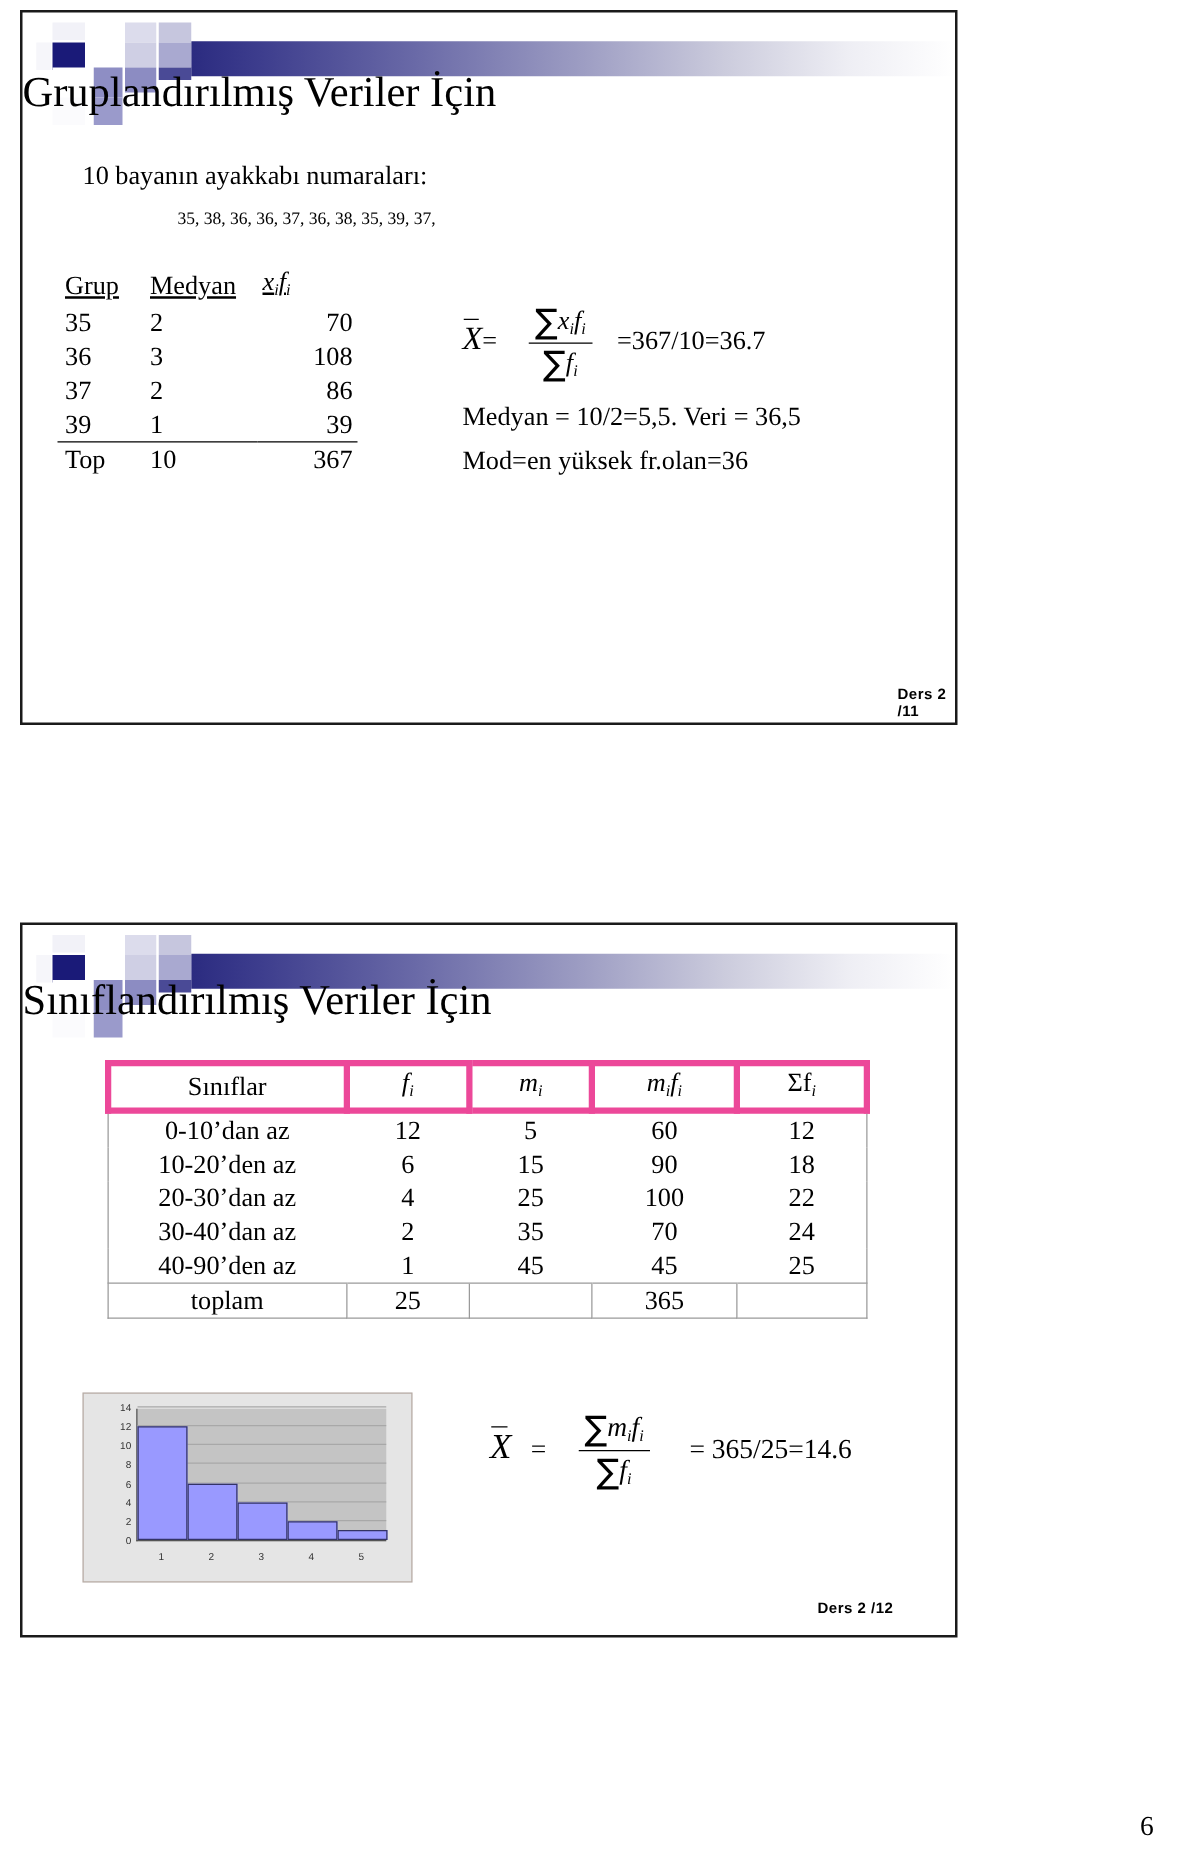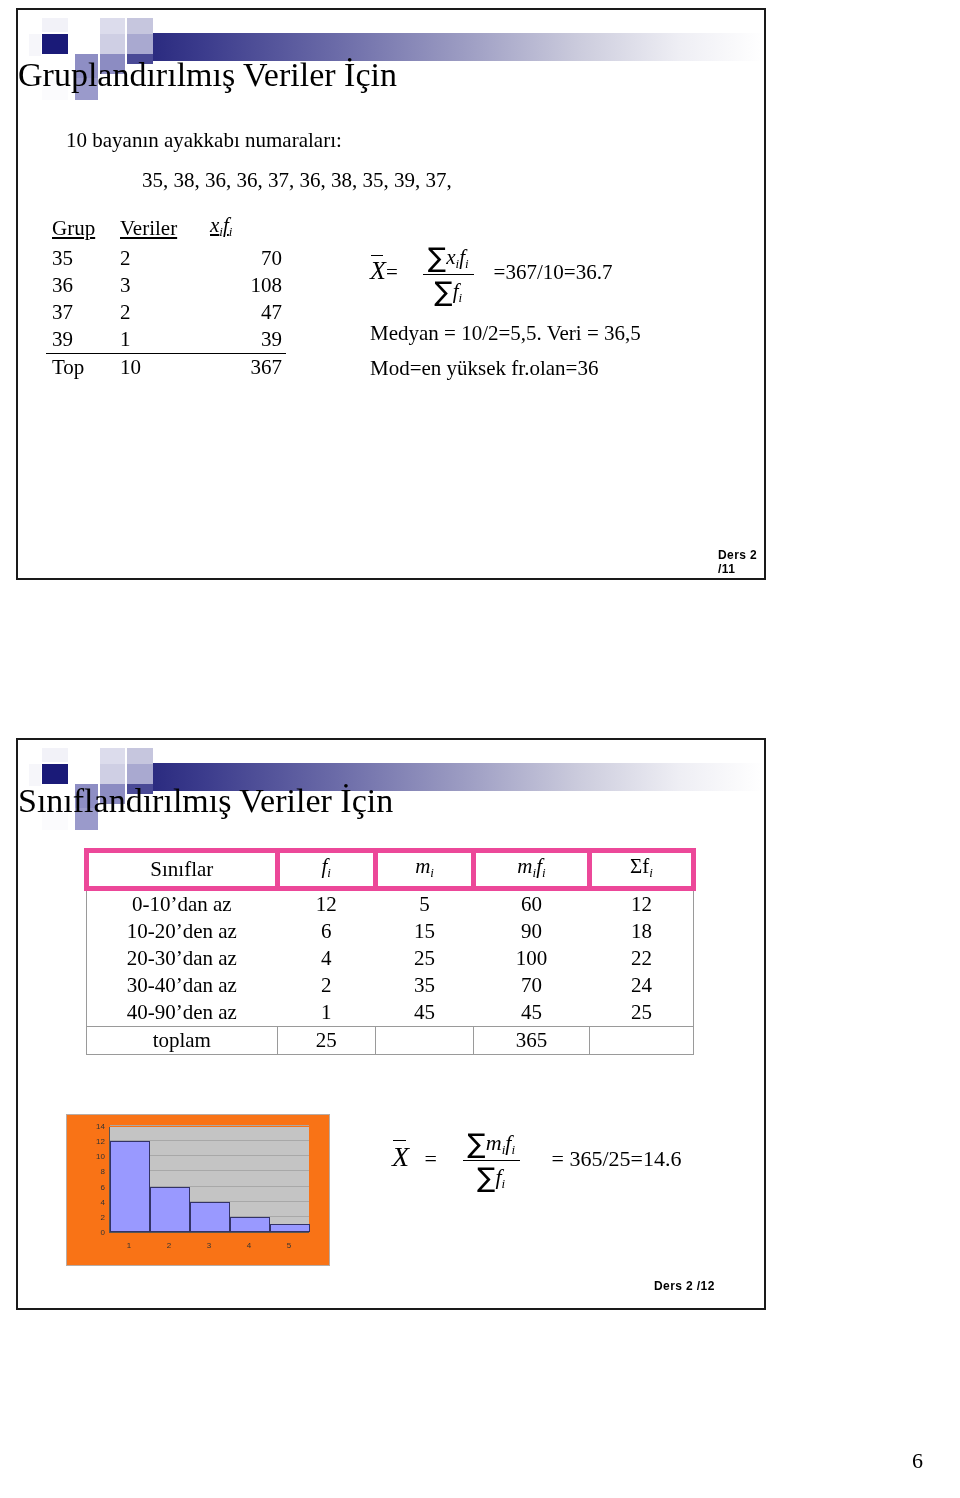--- a/index.html
+++ b/index.html
@@ -55,21 +55,21 @@
   #s1-title{ top:46px; }
   #s2-title{ top:42px; }
 
   
   .lead{
     position:absolute;
     font-size:21px;
     color:#000;
   }
   #s1-lead{ left:48px; top:118px; }
-  #s1-values{ left:124px; top:158px; font-size:21px; position:absolute; }
+  #s1-values{ left:124px; top:158px; font-size:14px; position:absolute; }
 
   .ftable{
     position:absolute;
     left:28px; top:202px;
     font-size:21px;
     border-collapse:collapse;
   }
   .ftable td,.ftable th{
     padding:1px 0px 1px 0px;
     font-weight:normal;
@@ -152,21 +152,21 @@
   .ctable .w2{width:98px;}
   .ctable .w3{width:98px;}
   .ctable .w4{width:116px;}
   .ctable .w5{width:104px;margin-left:19px;}
 
   
   .chart{
     position:absolute;
     left:66px; top:1114px;
     width:264px; height:152px;
-    background:#f97316;
+    background:#e5e5e5;
     border:1px solid #b8aca5;
     box-sizing:border-box;
   }
   .plot{
     position:absolute;
     left:42px; top:12px;
     width:200px; height:106px;
     background:#c4c4c4;
     border-left:1px solid #555;
     border-bottom:1px solid #555;
@@ -235,37 +235,37 @@
 
     <div class="title" id="s1-title">Gruplandırılmış Veriler İçin</div>
 
     <div class="lead" id="s1-lead">10 bayanın ayakkabı numaraları:</div>
     <div id="s1-values">35, 38, 36, 36, 37, 36, 38, 35, 39, 37,</div>
 
     <table class="ftable">
       <tbody>
           <tr>
         <th class="c-grp">Grup</th>
-        <th class="c-frk">Veriler</th>
+        <th class="c-frk">Medyan</th>
         <th class="c-xf" style="text-align:left;padding-left:4px;"><span class="ital">x</span><span class="sub">i</span><span class="ital">f</span><span class="sub">i</span></th>
       </tr>
       <tr>
         <td class="c-grp">35</td>
         <td class="c-frk">2</td>
         <td class="c-xf">70</td>
       </tr>
       <tr>
         <td class="c-grp">36</td>
         <td class="c-frk">3</td>
         <td class="c-xf">108</td>
       </tr>
       <tr>
         <td class="c-grp">37</td>
         <td class="c-frk">2</td>
-        <td class="c-xf">47</td>
+        <td class="c-xf">86</td>
       </tr>
       <tr class="rule">
         <td class="c-grp">39</td>
         <td class="c-frk">1</td>
         <td class="c-xf">39</td>
       </tr>
       <tr>
         <td class="c-grp">Top</td>
         <td class="c-frk">10</td>
         <td class="c-xf">367</td>

